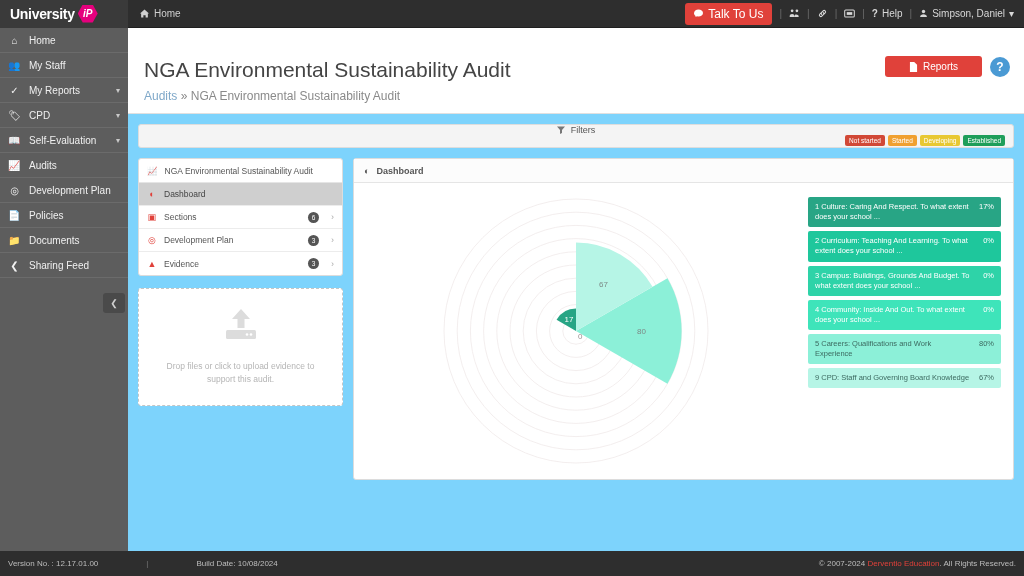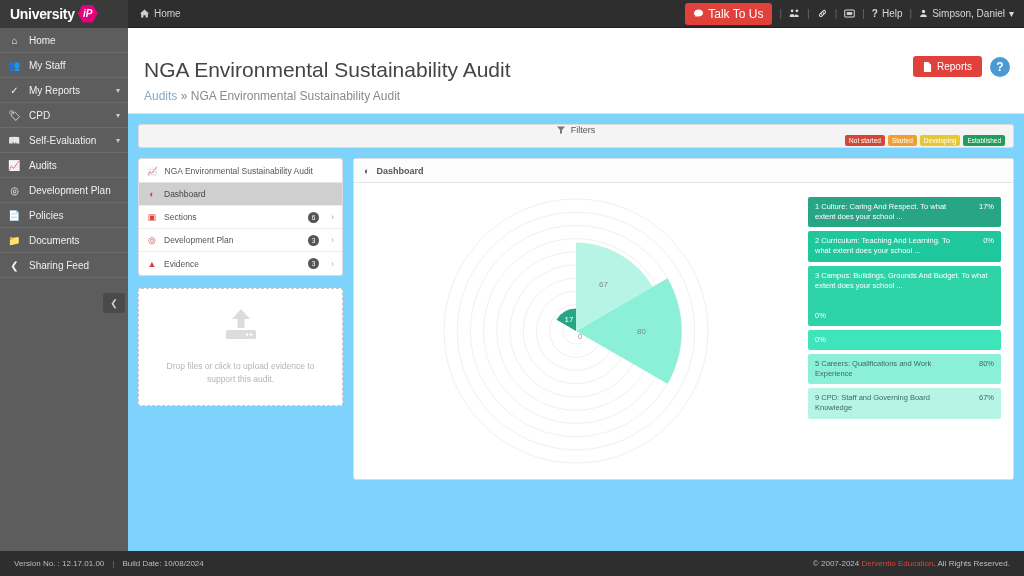--- a/index.html
+++ b/index.html
@@ -71,21 +71,21 @@
   .page-head {
     background: #fff; padding: 14px 16px 10px 16px; border-bottom: 1px solid #e0e0e0;
     position: relative;
   }
   .page-title { font-size: 21px; color: #444; font-weight: normal; }
   .breadcrumb { margin-top: 7px; font-size: 12px; color: #8a8a8a; }
   .breadcrumb a { color: #7fa8c9; text-decoration: none; cursor: pointer; }
   .head-actions { position: absolute; right: 14px; top: 12px; display: flex; align-items: center; gap: 8px; }
   .reports-btn {
     background: #e0413a; color: #fff; border: none; font-family: inherit;
-    font-size: 10px; padding: 5px 10px; border-radius: 3px; cursor: pointer;
+    font-size: 10px; padding: 5px 24px; border-radius: 3px; cursor: pointer;
     display: flex; align-items: center; gap: 5px;
   }
   .help-btn {
     width: 20px; height: 20px; border-radius: 50%; background: #4a9ad4; color: #fff;
     font-size: 12px; font-weight: bold; display: flex; align-items: center; justify-content: center;
     cursor: pointer; border: none; font-family: inherit;
   }
 
   .filters-bar {
     margin: 10px 10px 0 10px; background: #f4f4f4; border: 1px solid #ddd;
@@ -132,32 +132,32 @@
   .right-panel { flex: 1; background: #fff; border: 1px solid #dcdcdc; border-radius: 3px; }
   .panel-head {
     height: 24px; display: flex; align-items: center; gap: 7px; padding: 0 10px;
     font-size: 9px; color: #555; font-weight: bold; border-bottom: 1px solid #e5e5e5;
     background: #fcfcfc;
   }
   .panel-body { display: flex; height: 296px; padding: 8px 4px 8px 4px; }
   .chart-wrap { flex: 1; position: relative; display: flex; align-items: center; justify-content: center; }
   .legend-wrap { width: 205px; flex: none; padding: 6px 8px 0 4px; }
   .legend-item {
-    display: flex; align-items: flex-start; gap: 20px; padding: 5px 7px;
+    display: flex; align-items: flex-start; gap: 9px; padding: 5px 7px;
     border-radius: 2px; margin-bottom: 4px; font-size: 7.5px; line-height: 1.35;
     cursor: pointer;
   }
   .legend-item .li-lb { flex: 1; }
   .legend-item .li-pc { flex: none; }
 
   
   .footer {
     position: absolute; bottom: 0; left: 0; width: 1024px; height: 25px;
-    background: #2e2e2e; display: flex; align-items: center; padding: 0 14px;
-    color: #bdbdbd; font-size: 8px;
+    background: #2e2e2e; display: flex; align-items: center; padding: 0 8px;
+    color: #bdbdbd; font-size: 8px; gap: 40px;
   }
   .footer-right { margin-left: auto; }
   .footer-right a { color: #e0413a; text-decoration: none; cursor: pointer; }
   .fsep { padding: 0 8px; color: #777; }
 </style>
 </head>
 <body>
 
 <div class="topbar">
   <div class="brand">
@@ -377,25 +377,26 @@
 
         <div class="legend-wrap">
           <div class="legend-item" style="background: rgb(40, 165, 133); color: rgb(255, 255, 255);">
             <span class="li-lb">1 Culture: Caring And Respect. To what extent does your school ...</span>
             <span class="li-pc">17%</span>
           </div>
           <div class="legend-item" style="background: rgb(30, 199, 156); color: rgb(255, 255, 255);">
             <span class="li-lb">2 Curriculum: Teaching And Learning. To what extent does your school ...</span>
             <span class="li-pc">0%</span>
           </div>
-          <div class="legend-item" style="background: rgb(46, 211, 168); color: rgb(255, 255, 255); flex-direction: column;">
+          <div class="legend-item" style="background: rgb(46, 211, 168); color: rgb(255, 255, 255);">
             <span class="li-lb">3 Campus: Buildings, Grounds And Budget. To what extent does your school ...</span>
             <span class="li-pc">0%</span>
           </div>
           <div class="legend-item" style="background: rgb(62, 228, 186); color: rgb(255, 255, 255);">
+            <span class="li-lb">4 Community: Inside And Out. To what extent does your school ...</span>
             <span class="li-pc">0%</span>
           </div>
           <div class="legend-item" style="background: rgb(140, 240, 216); color: rgb(60, 106, 96);">
             <span class="li-lb">5 Careers: Qualifications and Work Experience</span>
             <span class="li-pc">80%</span>
           </div>
           <div class="legend-item" style="background: rgb(182, 245, 230); color: rgb(60, 106, 96);">
             <span class="li-lb">9 CPD: Staff and Governing Board Knowledge</span>
             <span class="li-pc">67%</span>
           </div>

